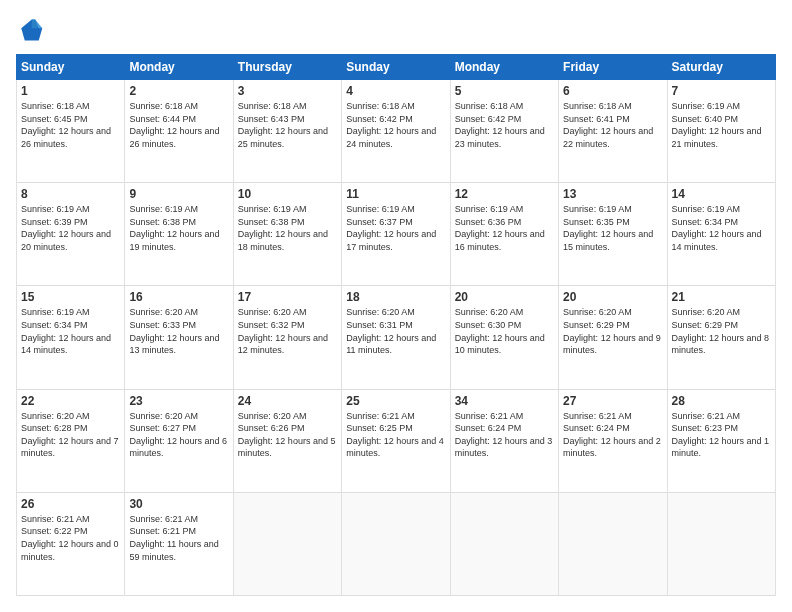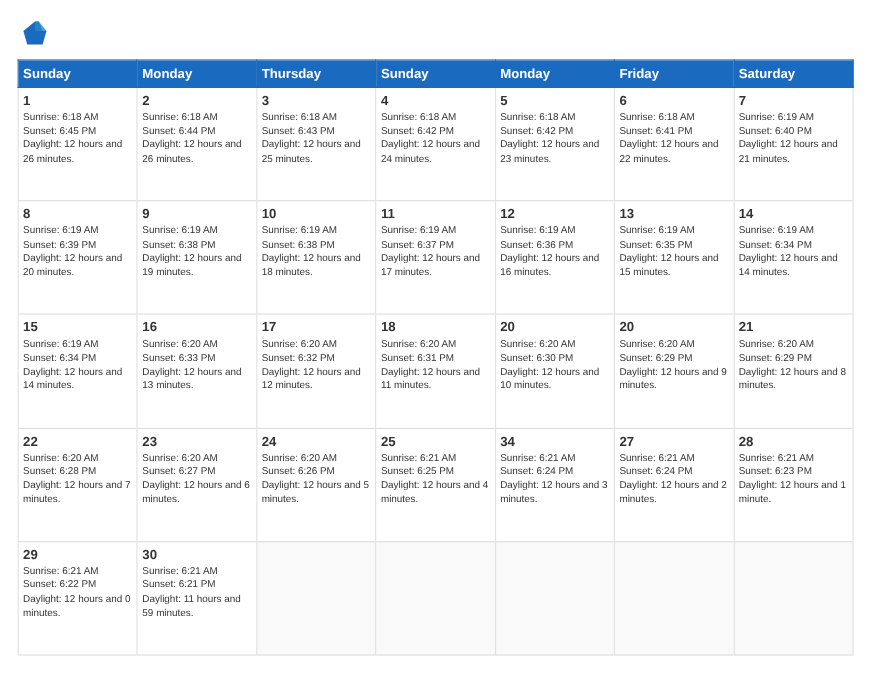--- a/index.html
+++ b/index.html
@@ -201,21 +201,21 @@
             <td><span class="day-num">25</span>
 <span class="day-info">Sunrise: 6:21 AM<br>Sunset: 6:25 PM<br>Daylight: 12 hours and 4 minutes.</span></td>
             <td><span class="day-num">34</span>
 <span class="day-info">Sunrise: 6:21 AM<br>Sunset: 6:24 PM<br>Daylight: 12 hours and 3 minutes.</span></td>
             <td><span class="day-num">27</span>
 <span class="day-info">Sunrise: 6:21 AM<br>Sunset: 6:24 PM<br>Daylight: 12 hours and 2 minutes.</span></td>
             <td><span class="day-num">28</span>
 <span class="day-info">Sunrise: 6:21 AM<br>Sunset: 6:23 PM<br>Daylight: 12 hours and 1 minute.</span></td>
           </tr>
           <tr>
-            <td><span class="day-num">29</span>
+            <td><span class="day-num">26</span>
 <span class="day-info">Sunrise: 6:21 AM<br>Sunset: 6:22 PM<br>Daylight: 12 hours and 0 minutes.</span></td>
             <td><span class="day-num">30</span>
 <span class="day-info">Sunrise: 6:21 AM<br>Sunset: 6:21 PM<br>Daylight: 11 hours and 59 minutes.</span></td>
             <td></td>
             <td></td>
             <td></td>
             <td></td>
             <td></td>
           </tr>
         </tbody>

